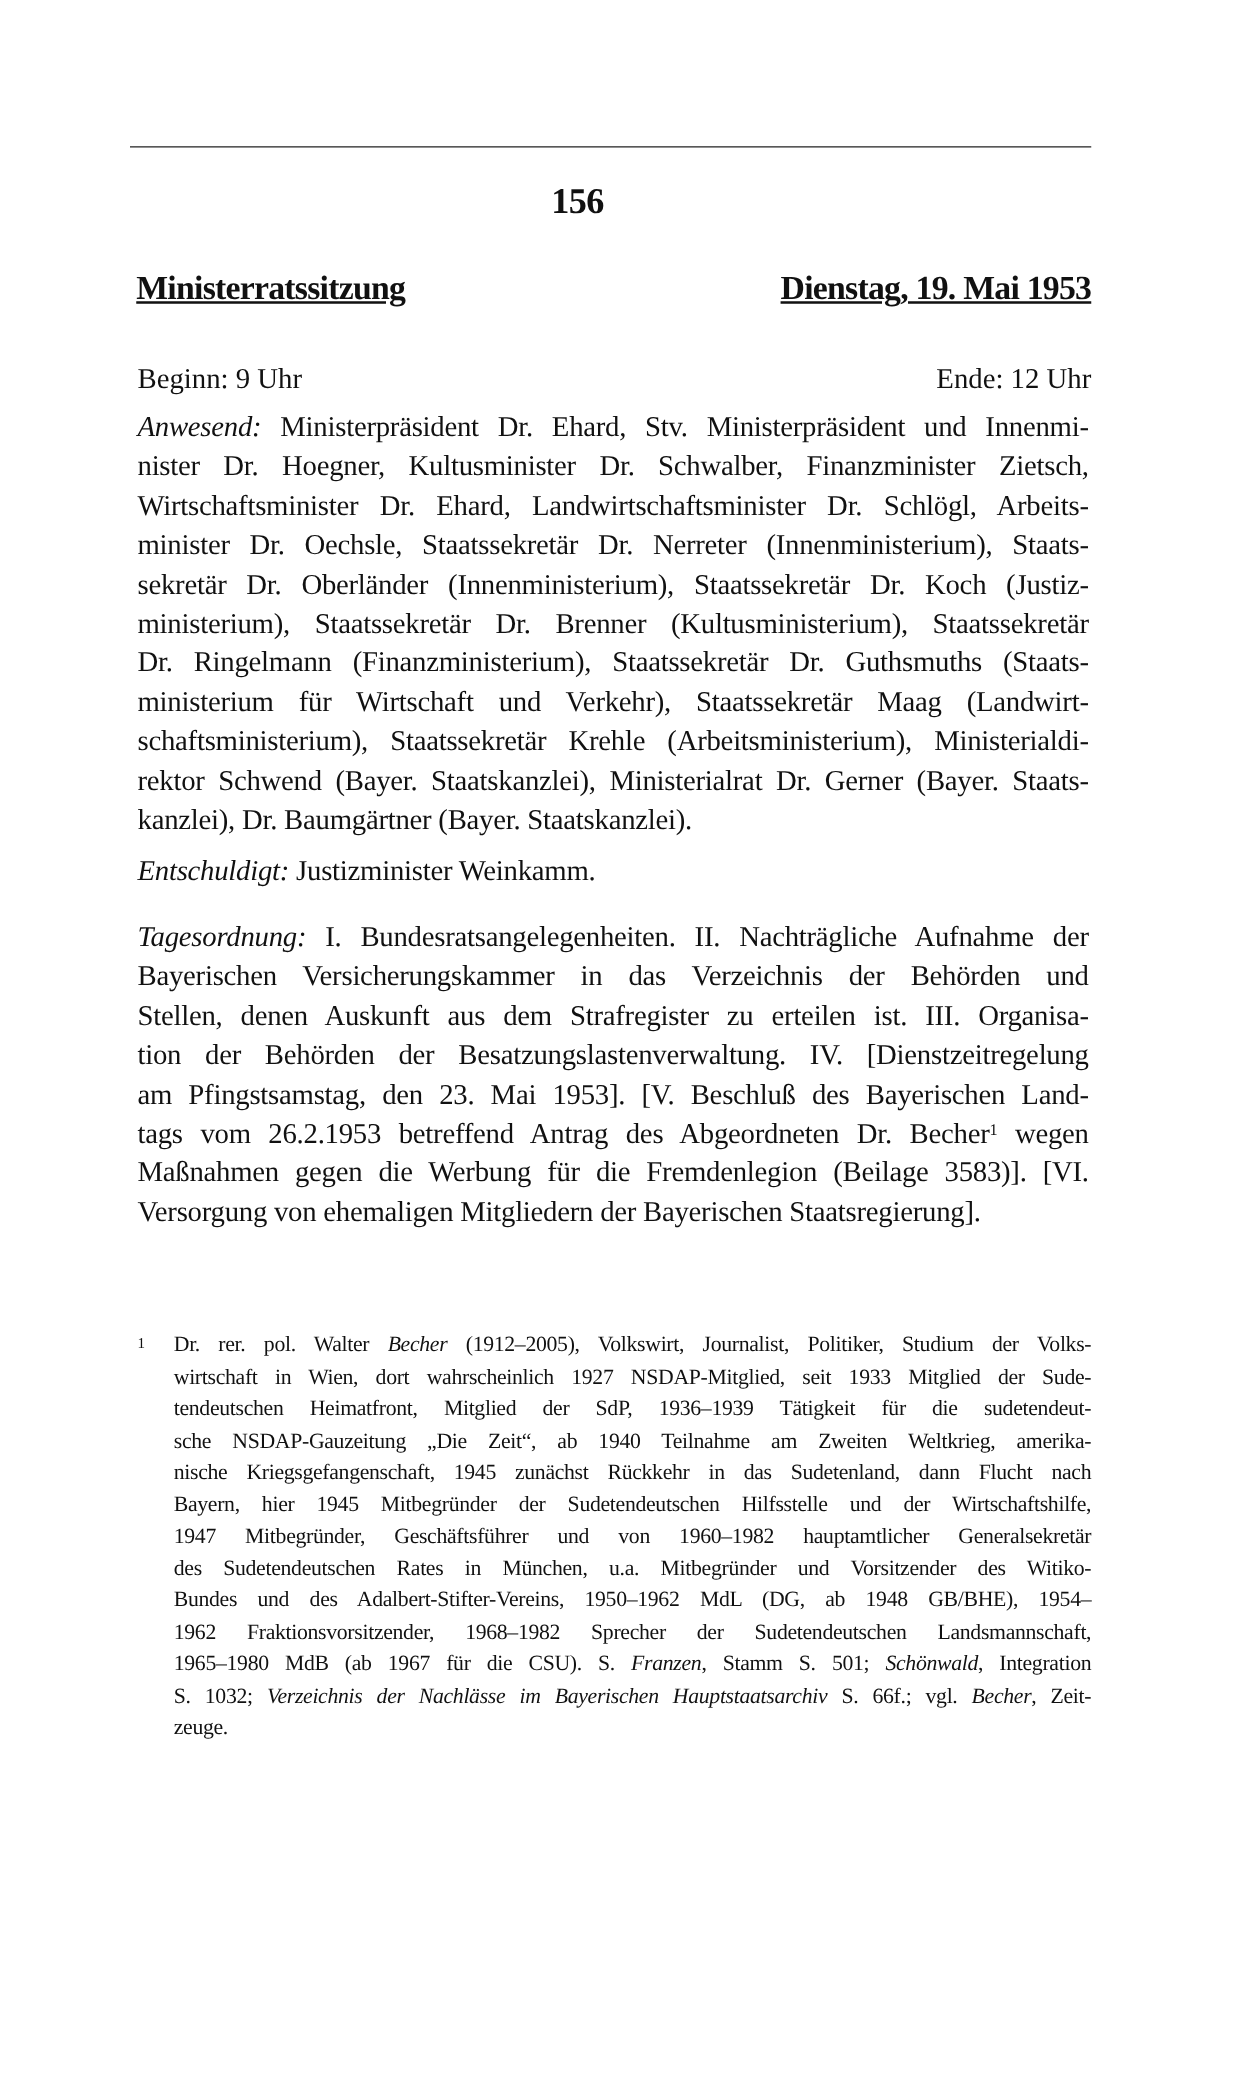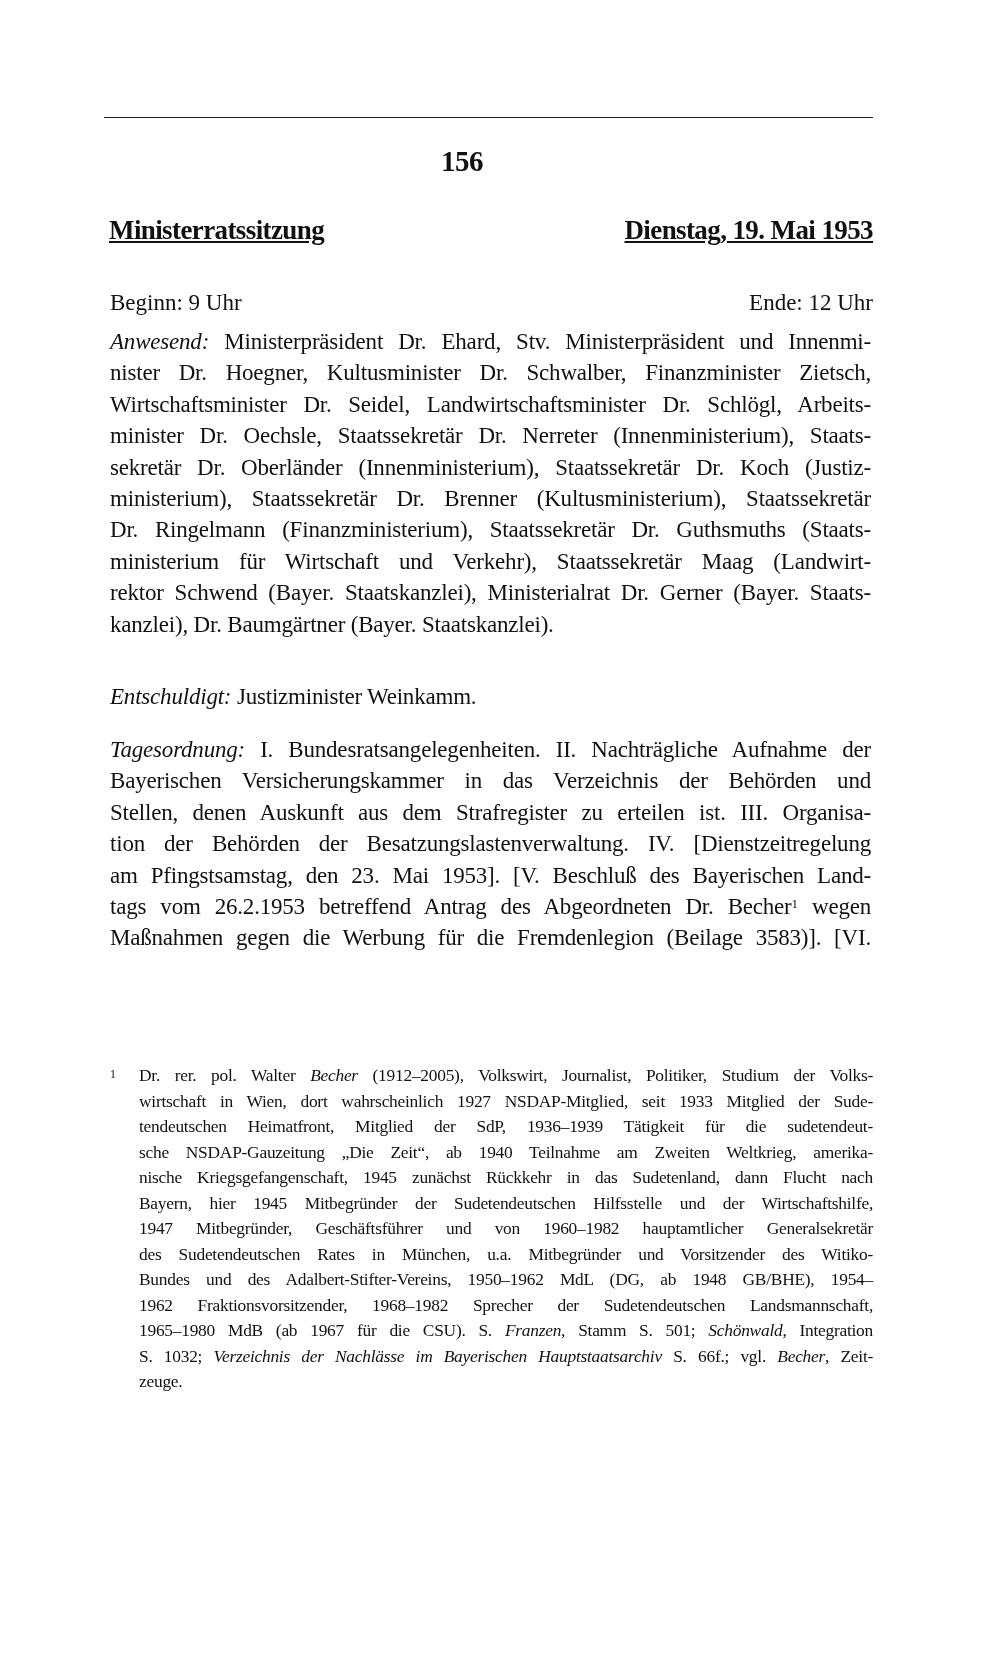--- a/index.html
+++ b/index.html
@@ -37,42 +37,44 @@
 
 <div class="head head-left">Ministerratssitzung</div>
 <div class="head head-right">Dienstag, 19. Mai 1953</div>
 
 <div class="time time-left">Beginn: 9 Uhr</div>
 <div class="time time-right">Ende: 12 Uhr</div>
 
 <div class="block" style="top:326px;">
   <div class="line"><span class="label">Anwesend:</span><span> Ministerpräsident Dr. Ehard, Stv. Ministerpräsident und Innenmi-</span></div>
   <div class="line">nister Dr. Hoegner, Kultusminister Dr. Schwalber, Finanzminister Zietsch,</div>
-  <div class="line">Wirtschaftsminister Dr. Seidel, Landwirtschaftsminister Dr. Schlögl, Arbeits-</div>
+  <div class="line">Wirtschaftsminister Dr. Ehard, Landwirtschaftsminister Dr. Schlögl, Arbeits-</div>
   <div class="line">minister Dr. Oechsle, Staatssekretär Dr. Nerreter (Innenministerium), Staats-</div>
   <div class="line">sekretär Dr. Oberländer (Innenministerium), Staatssekretär Dr. Koch (Justiz-</div>
   <div class="line">ministerium), Staatssekretär Dr. Brenner (Kultusministerium), Staatssekretär</div>
   <div class="line">Dr. Ringelmann (Finanzministerium), Staatssekretär Dr. Guthsmuths (Staats-</div>
   <div class="line">ministerium für Wirtschaft und Verkehr), Staatssekretär Maag (Landwirt-</div>
+  <div class="line">schaftsministerium), Staatssekretär Krehle (Arbeitsministerium), Ministerialdi-</div>
   <div class="line">rektor Schwend (Bayer. Staatskanzlei), Ministerialrat Dr. Gerner (Bayer. Staats-</div>
   <div class="line last">kanzlei), Dr. Baumgärtner (Bayer. Staatskanzlei).</div>
 </div>
 
 <div class="block" style="top:681px;">
   <div class="line last"><span class="label">Entschuldigt:</span><span> Justizminister Weinkamm.</span></div>
 </div>
 
 <div class="block" style="top:734px;">
   <div class="line"><span class="label">Tagesordnung:</span><span> I. Bundesratsangelegenheiten. II. Nachträgliche Aufnahme der</span></div>
   <div class="line">Bayerischen Versicherungskammer in das Verzeichnis der Behörden und</div>
   <div class="line">Stellen, denen Auskunft aus dem Strafregister zu erteilen ist. III. Organisa-</div>
   <div class="line">tion der Behörden der Besatzungslastenverwaltung. IV. [Dienstzeitregelung</div>
   <div class="line">am Pfingstsamstag, den 23. Mai 1953]. [V. Beschluß des Bayerischen Land-</div>
   <div class="line"><span>tags vom 26.2.1953 betreffend Antrag des Abgeordneten Dr. Becher</span><sup>1</sup><span> wegen</span></div>
   <div class="line">Maßnahmen gegen die Werbung für die Fremdenlegion (Beilage 3583)]. [VI.</div>
+  <div class="line last">Versorgung von ehemaligen Mitgliedern der Bayerischen Staatsregierung].</div>
 </div>
 
 <div class="fn" style="top:1063px;">
   <span class="fn-mark">1</span>
   <div class="fn-body" id="fn-body">
       <div class="fn-line">Dr. rer. pol. Walter <i>Becher</i> (1912–2005), Volkswirt, Journalist, Politiker, Studium der Volks-</div>
       <div class="fn-line">wirtschaft in Wien, dort wahrscheinlich 1927 NSDAP-Mitglied, seit 1933 Mitglied der Sude-</div>
       <div class="fn-line">tendeutschen Heimatfront, Mitglied der SdP, 1936–1939 Tätigkeit für die sudetendeut-</div>
       <div class="fn-line">sche NSDAP-Gauzeitung „Die Zeit“, ab 1940 Teilnahme am Zweiten Weltkrieg, amerika-</div>
       <div class="fn-line">nische Kriegsgefangenschaft, 1945 zunächst Rückkehr in das Sudetenland, dann Flucht nach</div>

